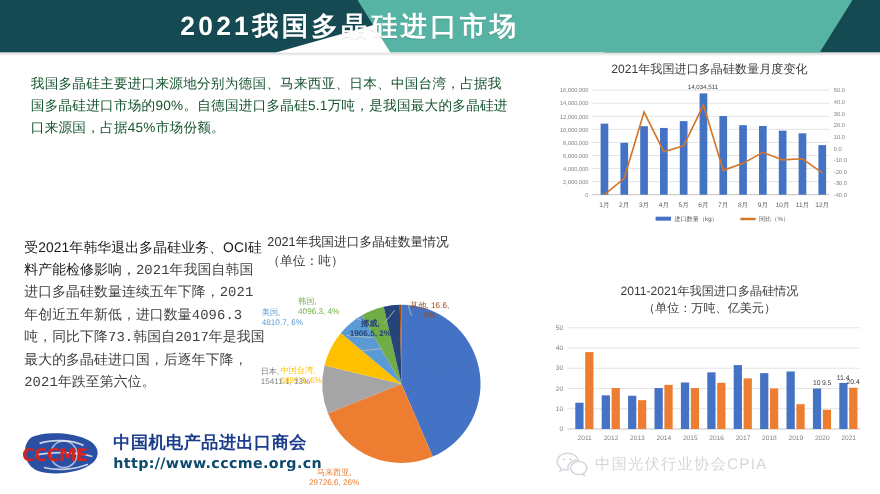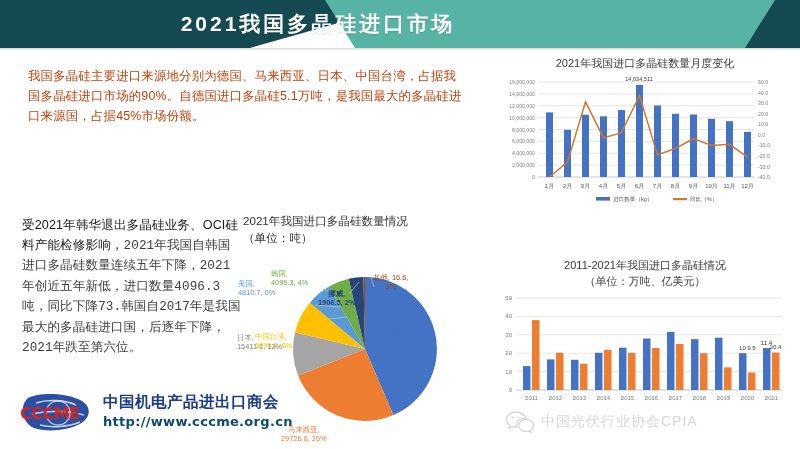--- a/index.html
+++ b/index.html
@@ -15,28 +15,28 @@
      background:#154a52;
      clip-path:polygon(0 0,420px 0,250px 48px,0 48px);}
   .hdr-dark-r{position:absolute;right:0;top:0;width:420px;height:48px;
      background:#154a52;
      clip-path:polygon(0 0,420px 0,420px 48px,170px 48px);}
   .hdr-trap{position:absolute;left:300px;top:0;width:500px;height:48px;
      background:#57b3a4;
      clip-path:polygon(25px 0,475px 0,445px 48px,55px 48px);}
   .hdr-title{position:absolute;left:0;top:0;width:636px;height:48px;
      display:flex;align-items:center;justify-content:center;
-     color:#ffffff;font-size:21px;font-weight:bold;letter-spacing:3px;
+     color:#ffffff;font-size:24px;font-weight:bold;letter-spacing:3px;
      text-shadow:0 1px 1px rgba(0,0,0,.12);}
   .hdr-shadow{position:absolute;left:0;top:48px;width:800px;height:3px;
      background:linear-gradient(#d9d9d9,#ffffff);}
 
   
   .para1{position:absolute;left:28px;top:66px;width:440px;
-     font-size:12.4px;line-height:1.62;color:#c2410c;letter-spacing:.2px;}
+     font-size:12.4px;line-height:1.62;color:#14532d;letter-spacing:.2px;}
   .para1 p{margin:0 0 11px 0;}
 
   .para2{position:absolute;left:22px;top:216px;width:220px;
      font-size:12.6px;line-height:1.55;color:#1a1a1a;letter-spacing:.1px;}
   .para2 .red{color:#404040;font-family:Liberation Mono, monospace;}
 
   
   .logo{position:absolute;left:18px;top:388px;width:245px;height:52px;}
   .logo-mark{position:absolute;left:0;top:2px;width:80px;height:46px;}
   .logo-cccme{position:absolute;left:2px;top:16px;font-size:16px;font-weight:bold;

